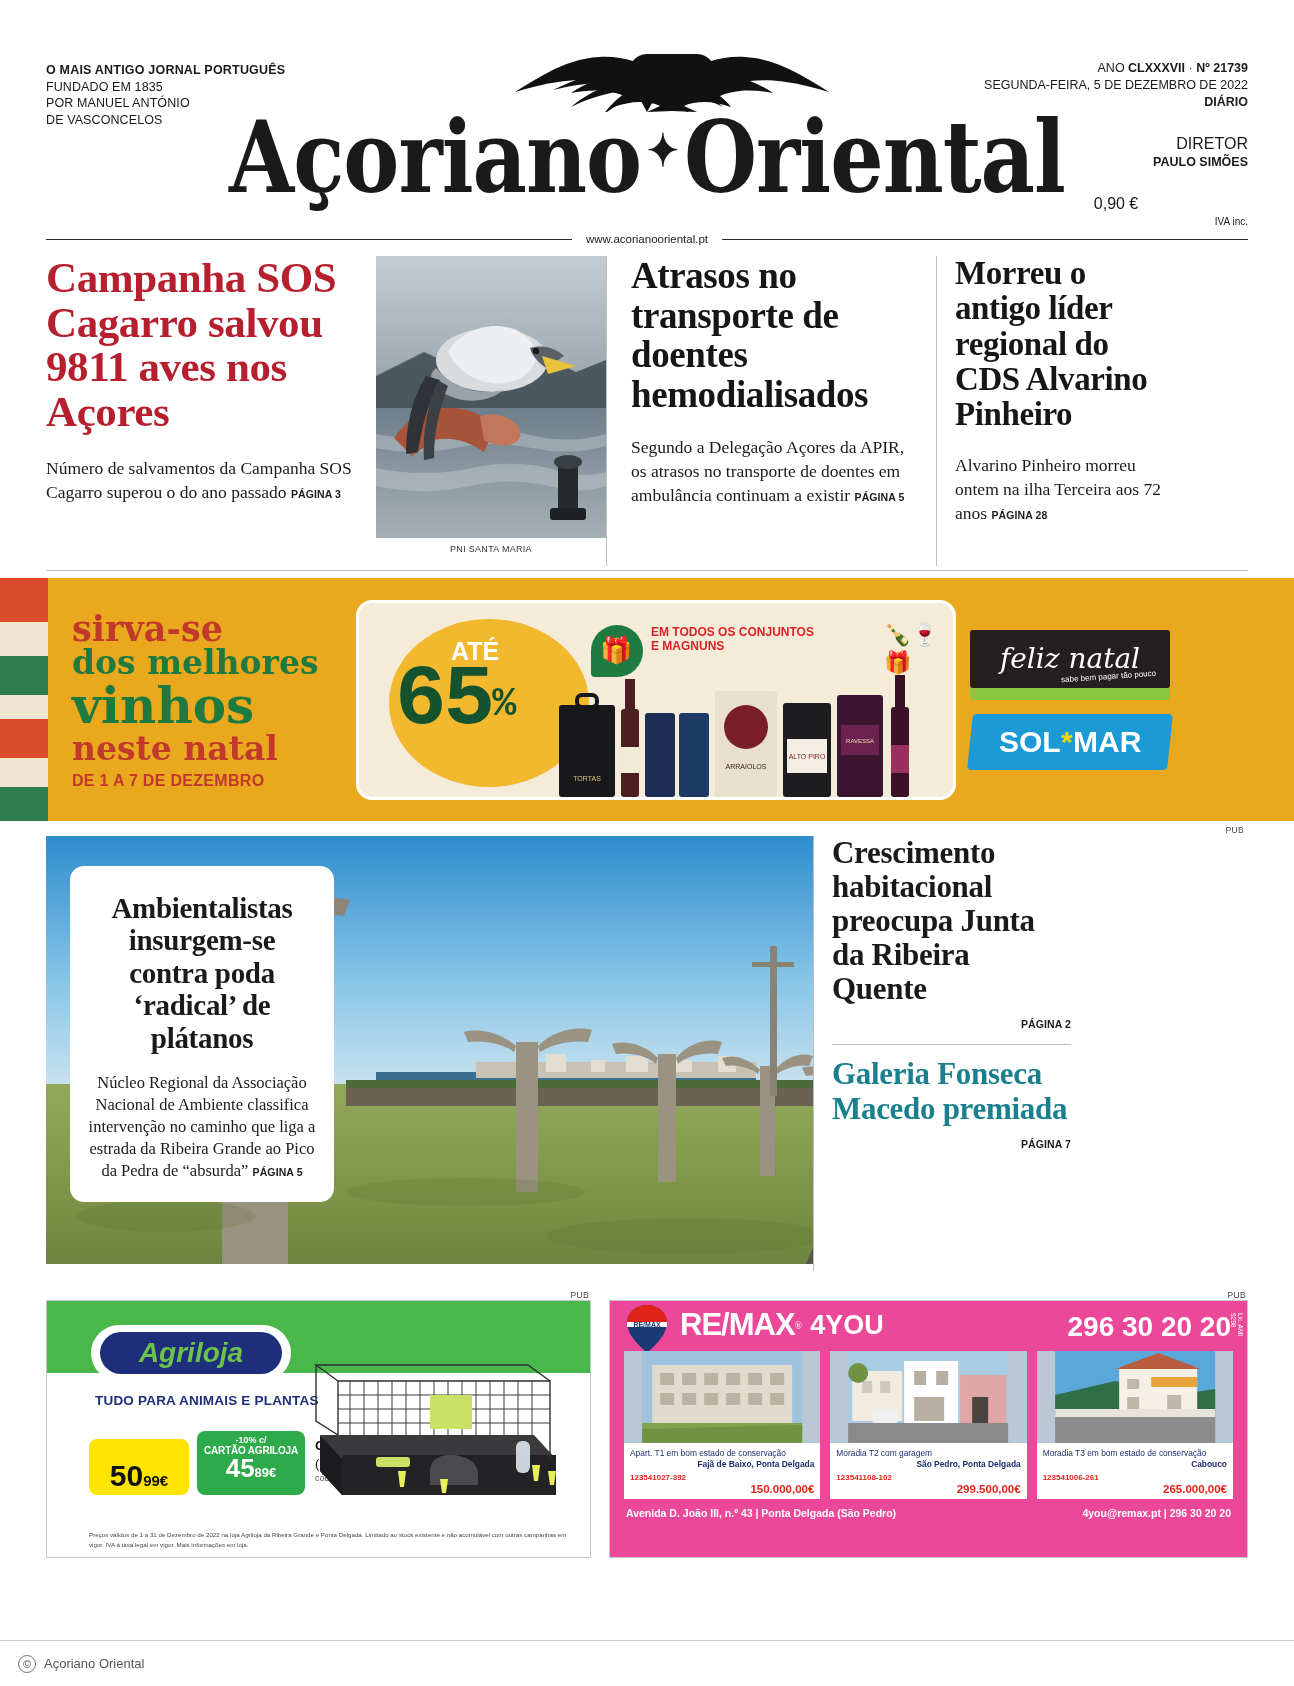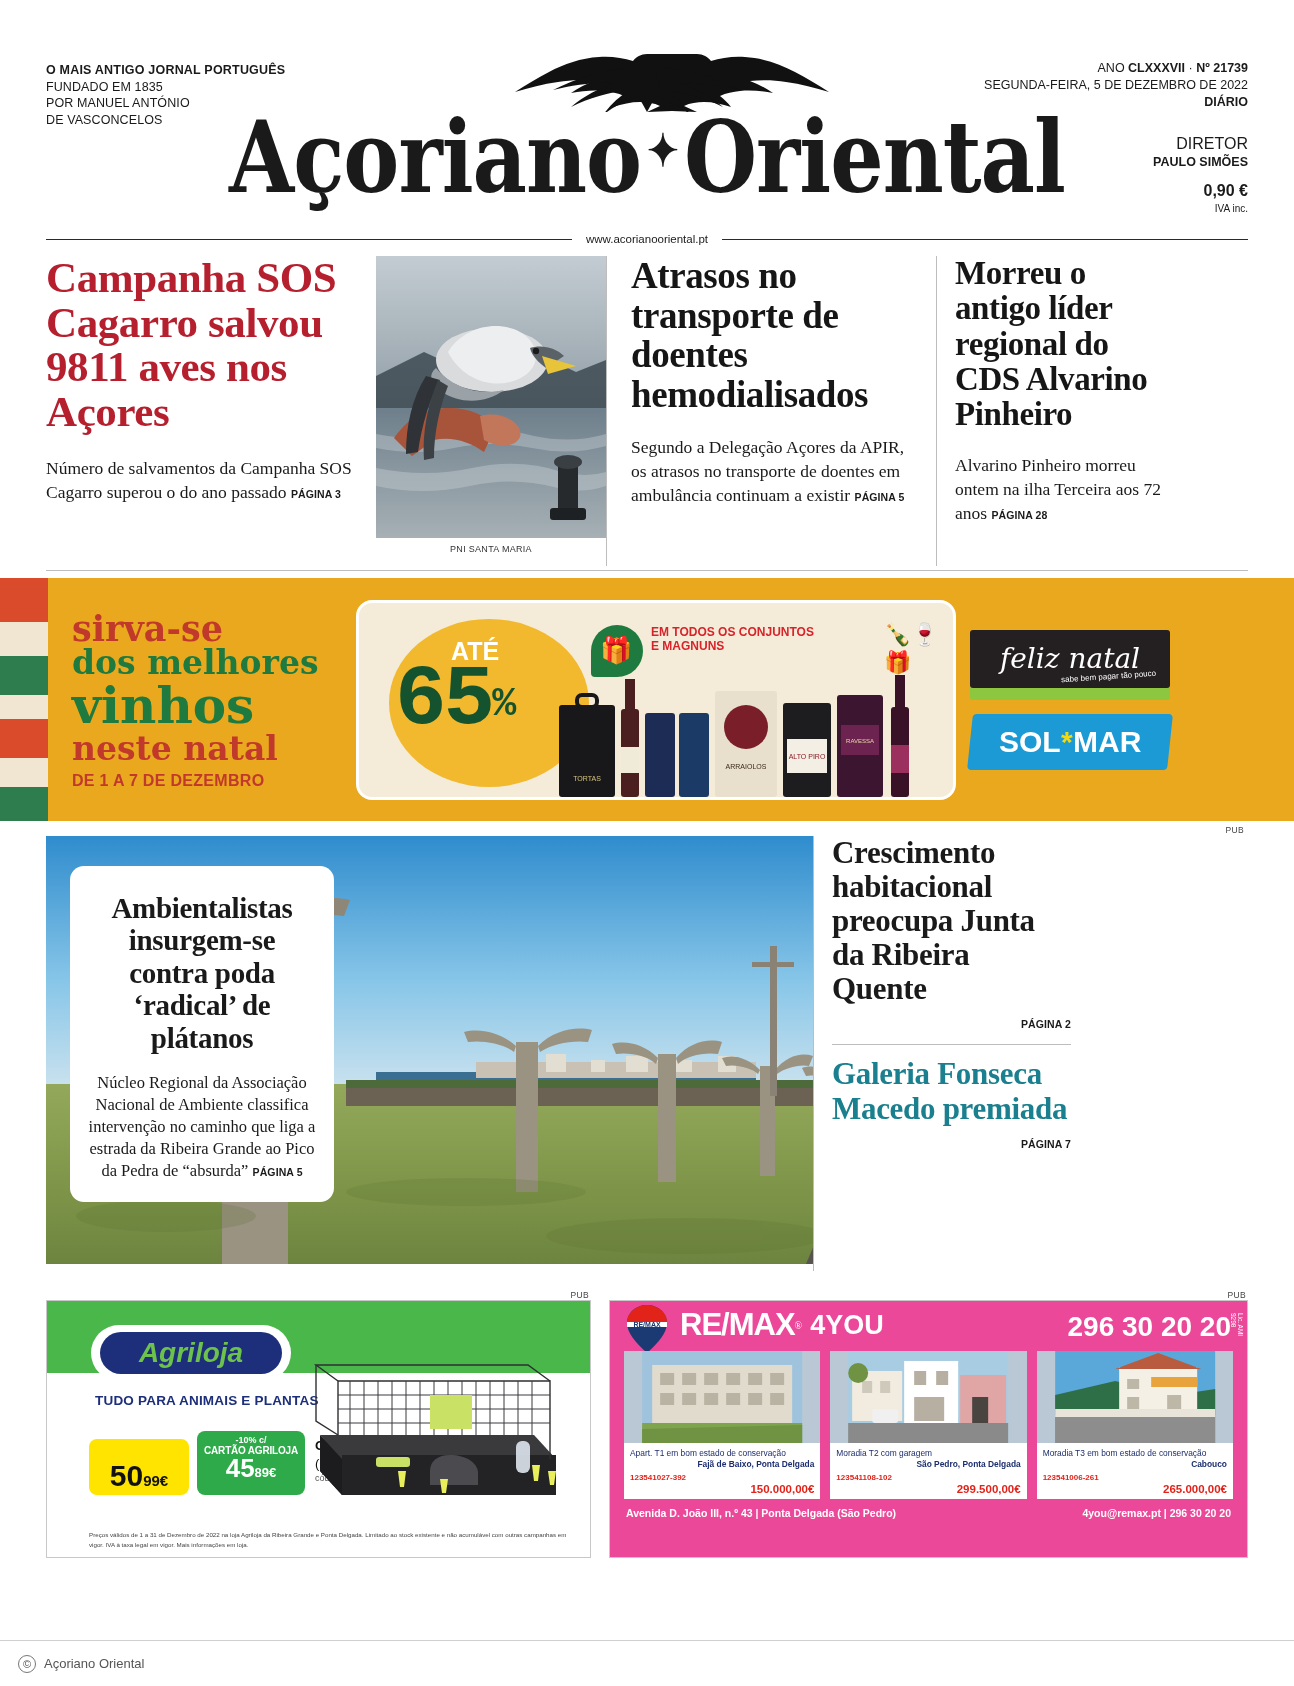--- a/index.html
+++ b/index.html
@@ -27,21 +27,21 @@
     position: absolute; right: 46px; top: 60px;
     font-family: "Liberation Sans", sans-serif;
     text-align: right; line-height: 1.35;
   }
   .mh-right .ano { font-size: 12.5px; }
   .mh-right .ano b { font-weight: 700; }
   .mh-right .date { font-size: 12.5px; }
   .mh-right .diario { font-size: 12.5px; font-weight: 700; }
   .mh-right .diretor-lbl { font-size: 16px; margin-top: 22px; }
   .mh-right .diretor-name { font-size: 12.5px; font-weight: 700; }
-  .mh-right .price { font-size: 16px; font-weight: 700; margin-top: 9px; }
+  .mh-right .price { font-size: 16px; font-weight: 400; margin-top: 22px; text-align: center; }
   .mh-right .iva { font-size: 10px; font-weight: 400; }
 
   
   .logo-wrap {
     position: absolute; left: 0; right: 0; top: 48px;
     display: flex; flex-direction: column; align-items: center;
   }
   .eagle { width: 430px; height: 64px; }
   .logo-text {
     font-family: "DejaVu Serif", serif;

